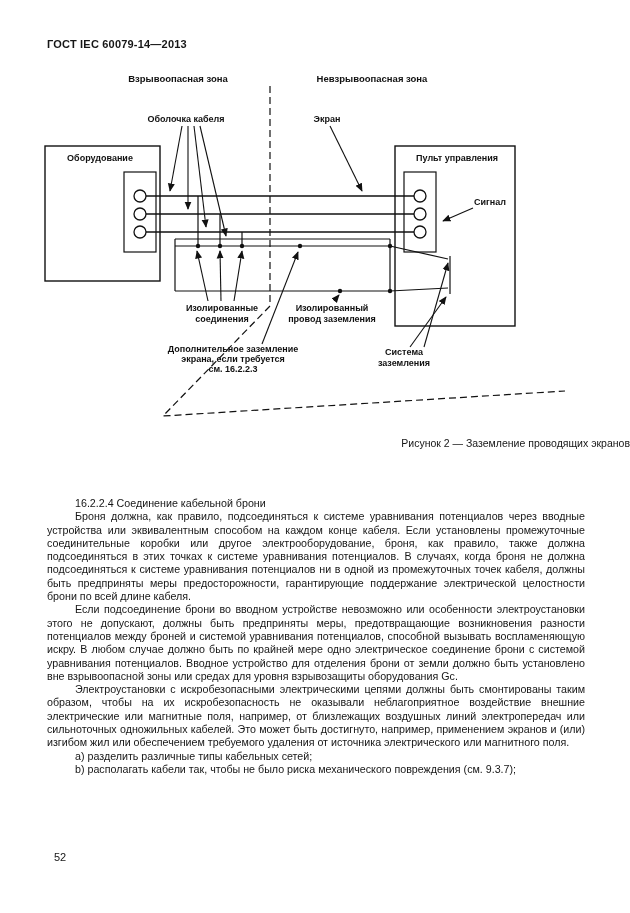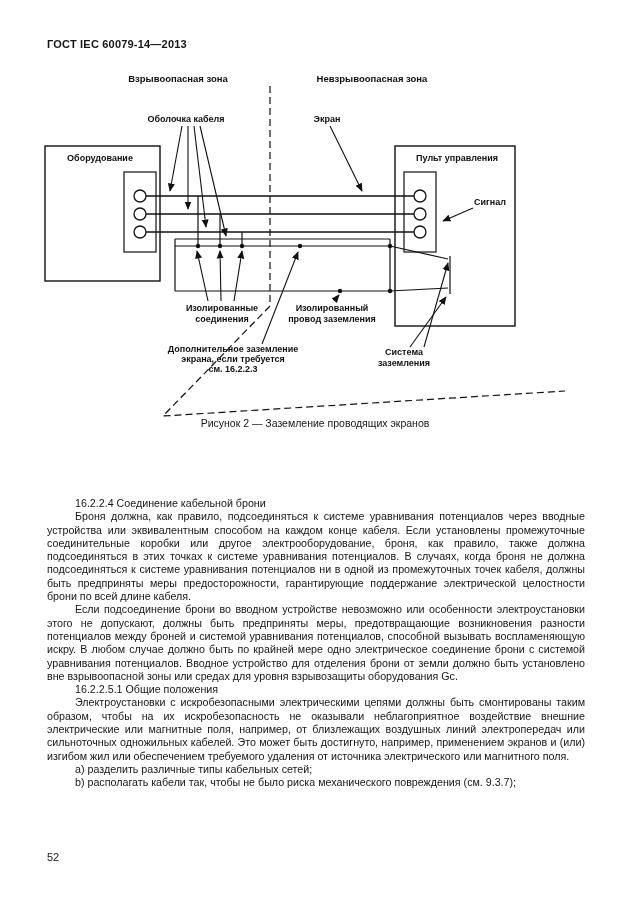--- a/index.html
+++ b/index.html
@@ -10,29 +10,29 @@
     font-family:"Liberation Sans", sans-serif;
     overflow:hidden;
   }
   .doc-header {
     position:absolute; left:47px; top:38px;
     font-size:11px; font-weight:bold; letter-spacing:.2px;
   }
   .figure-wrap { position:absolute; left:0; top:0; width:630px; }
   .figure-svg { position:absolute; left:0; top:66px; }
   .figure-caption {
-    position:absolute; left:0; top:417px; width:630px;
-    text-align:center; font-size:10.5px;
+    position:absolute; left:0; top:437px; width:630px;
+    text-align:right; font-size:10.5px;
   }
   .content {
     position:absolute; left:47px; top:497px; width:538px;
     font-size:10.7px; line-height:13.3px; text-align:justify;
   }
   .content p { text-indent:28px; }
-  .page-number { position:absolute; left:47px; top:851px; font-size:11px; }
+  .page-number { position:absolute; left:54px; top:851px; font-size:11px; }
 
   
   .dlbl   { font:700 9px "Liberation Sans", sans-serif; fill:#111; }
   .dlbl-lg{ font:700 9.5px "Liberation Sans", sans-serif; fill:#111; }
   .dline  { stroke:#111; fill:none; }
 </style>
 </head>
 <body>
 
 <div class="page">
@@ -138,21 +138,20 @@
       </g>
     </svg>
 
     <div class="figure-caption">Рисунок 2 — Заземление проводящих экранов</div>
   </div>
 
   <div class="content">
     <p>16.2.2.4 Соединение кабельной брони</p>
     <p>Броня должна, как правило, подсоединяться к системе уравнивания потенциалов через вводные устройства или эквивалентным способом на каждом конце кабеля. Если установлены промежуточные соединительные коробки или другое электрооборудование, броня, как правило, также должна подсоединяться в этих точках к системе уравнивания потенциалов. В случаях, когда броня не должна подсоединяться к системе уравнивания потенциалов ни в одной из промежуточных точек кабеля, должны быть предприняты меры предосторожности, гарантирующие поддержание электрической целостности брони по всей длине кабеля.</p>
     <p>Если подсоединение брони во вводном устройстве невозможно или особенности электроустановки этого не допускают, должны быть предприняты меры, предотвращающие возникновения разности потенциалов между броней и системой уравнивания потенциалов, способной вызывать воспламеняющую искру. В любом случае должно быть по крайней мере одно электрическое соединение брони с системой уравнивания потенциалов. Вводное устройство для отделения брони от земли должно быть установлено вне взрывоопасной зоны или средах для уровня взрывозащиты оборудования  Gc.</p>
-    <p>16.2.2.5.1 Общие положения</p>
     <p>Электроустановки с искробезопасными электрическими цепями должны быть смонтированы таким образом, чтобы на их искробезопасность не оказывали неблагоприятное воздействие внешние электрические или магнитные поля, например, от близлежащих воздушных линий электропередач или сильноточных одножильных кабелей. Это может быть достигнуто, например, применением экранов и (или) изгибом жил или обеспечением требуемого удаления от источника электрического или магнитного поля.</p>
     <p>a) разделить различные типы кабельных сетей;</p>
     <p>b) располагать кабели так, чтобы не было риска механического повреждения (см. 9.3.7);</p>
   </div>
 
   <div class="page-number">52</div>
 
 </div>
 
 </body></html>

